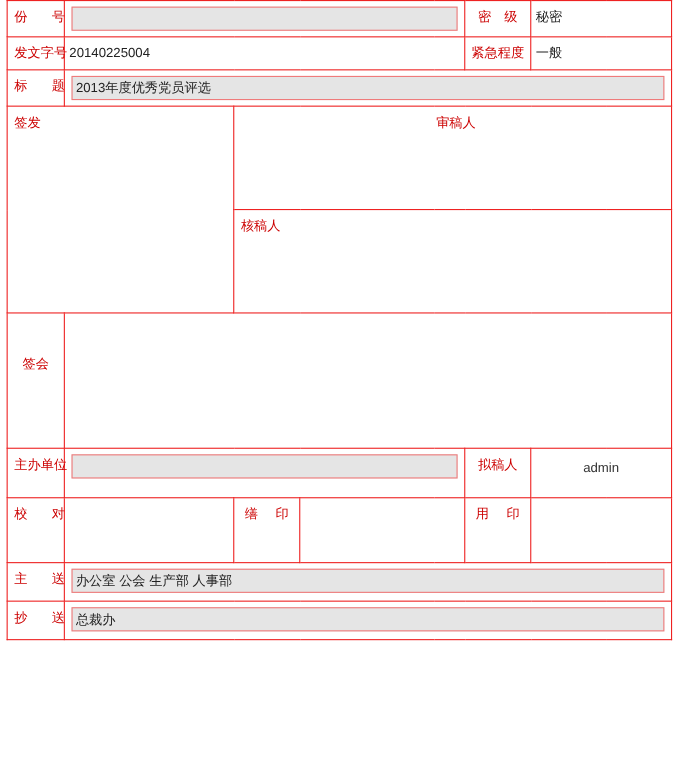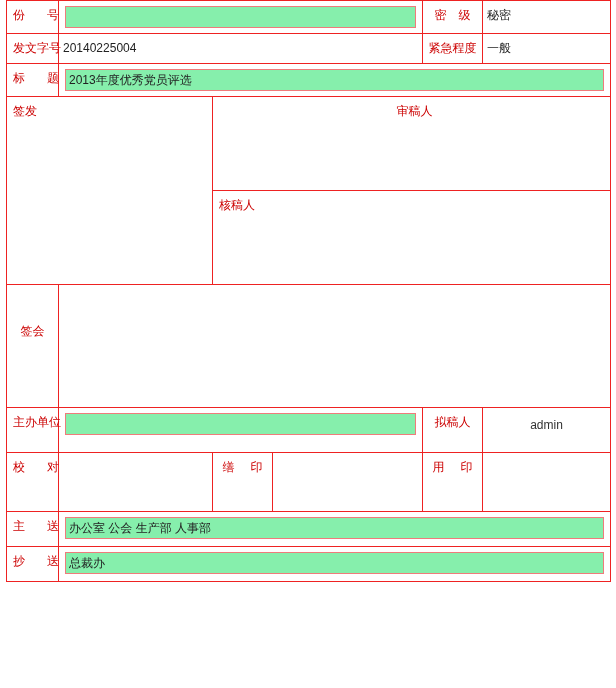--- a/index.html
+++ b/index.html
@@ -62,21 +62,21 @@
     display: inline-block;
     width: 22px;
   }
   .sp-sm {
     display: inline-block;
     width: 16px;
   }
   .field {
     box-sizing: border-box;
     border: 1px solid #ef7b7b;
-    background: #86efac;
+    background: #e5e5e5;
     height: 22px;
     line-height: 20px;
     font-size: 12px;
     color: #222222;
     padding: 0 3px;
     font-family: "Liberation Sans", sans-serif;
     outline: none;
     width: 100%;
     display: block;
   }

